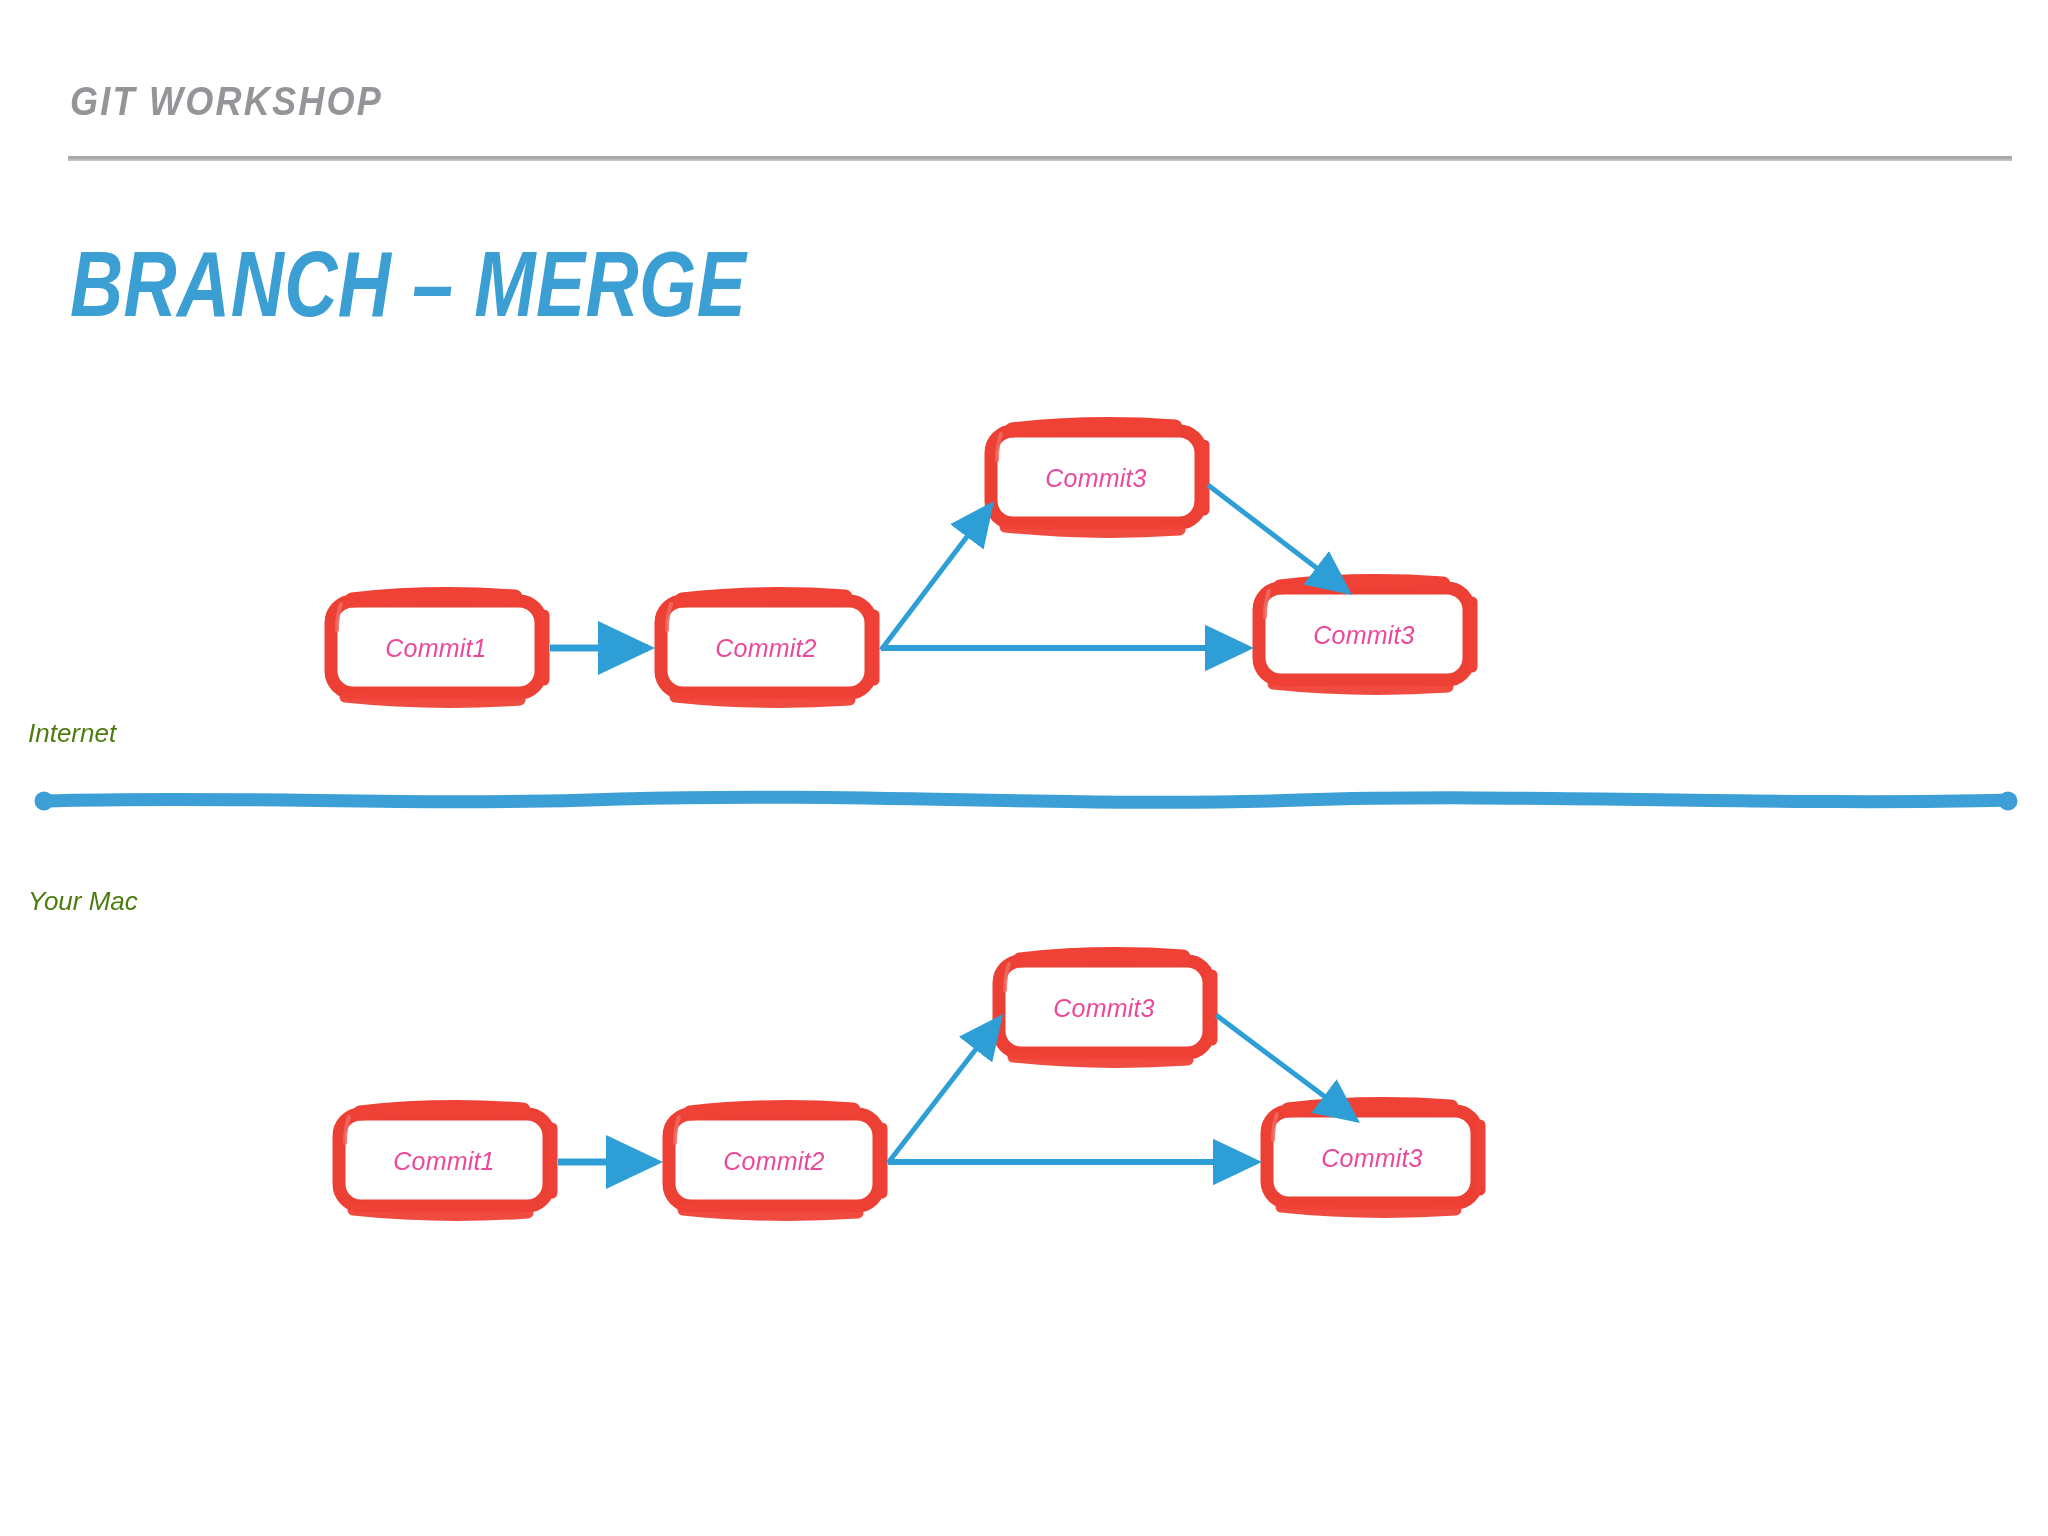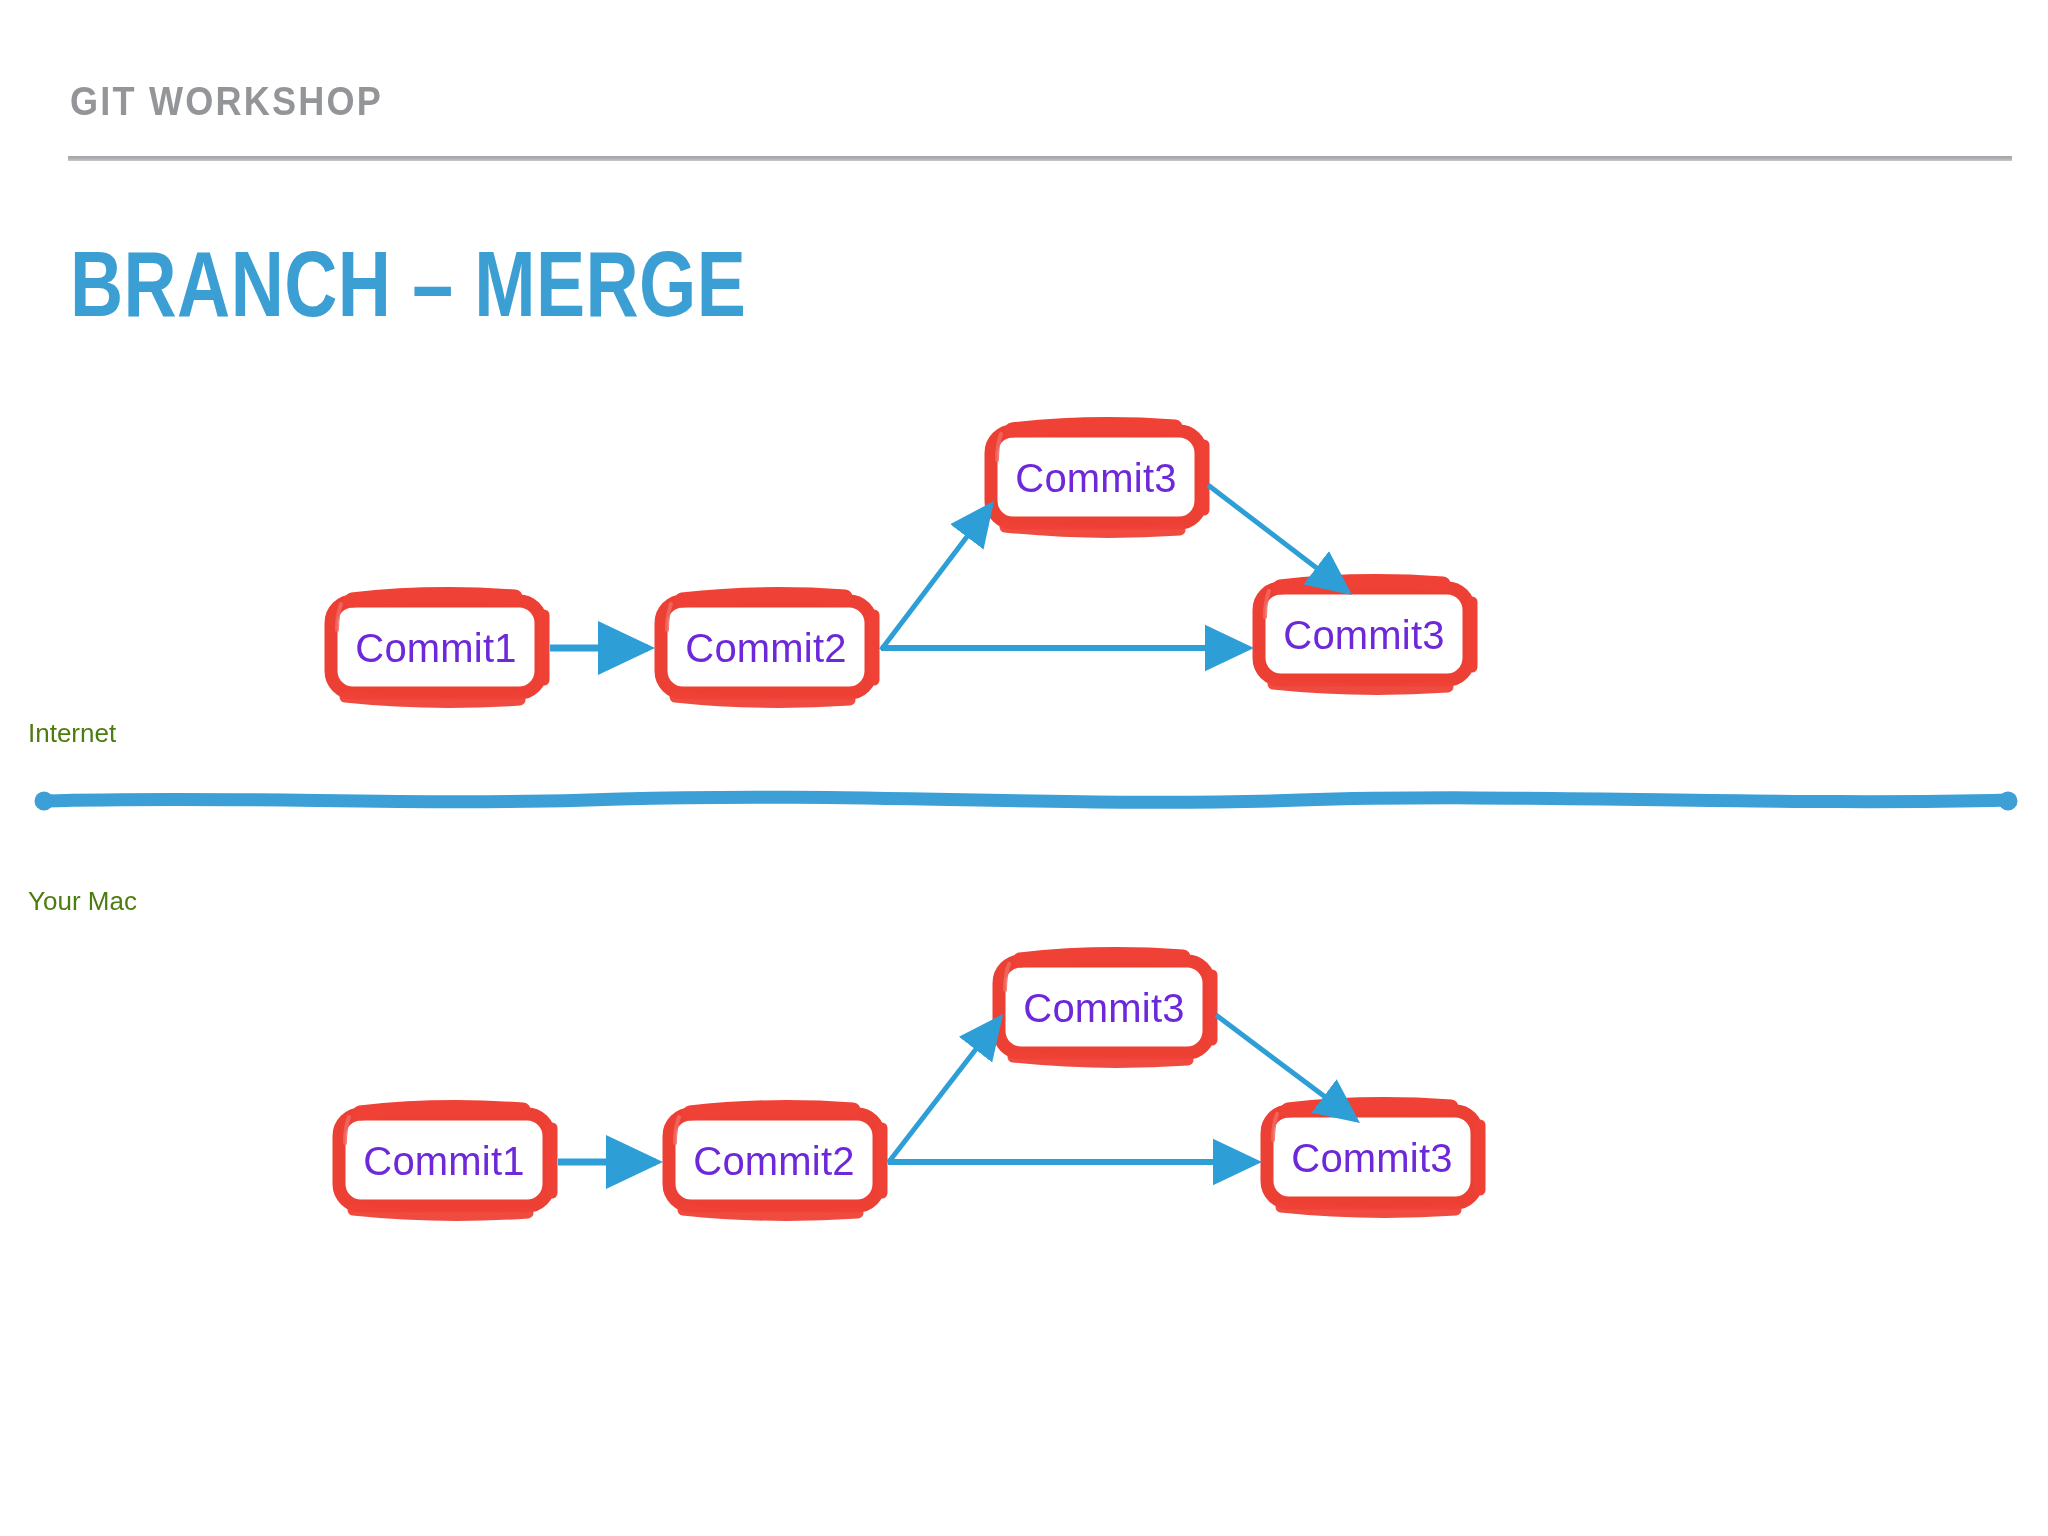--- a/index.html
+++ b/index.html
@@ -11,20 +11,21 @@
   body {
     font-family: "Liberation Sans", sans-serif;
     -webkit-font-smoothing: antialiased;
   }
   #slide {
     position: relative;
     width: 2048px;
     height: 1356px;
     background: #ffffff;
     overflow: hidden;
+    font-style: italic;
   }
 
   
   #kicker {
     position: absolute;
     left: 70px;
     top: 78px;
     font-family: "Liberation Sans Narrow", "Liberation Sans", sans-serif;
     font-size: 41px;
     font-weight: 700;
@@ -77,22 +78,22 @@
     top: 0;
     width: 2048px;
     height: 1536px;
     pointer-events: none;
   }
 
   
   .node-label {
     position: absolute;
     font-family: "Liberation Sans", sans-serif;
-    font-size: 40px;
-    color: #6d28d9;
+    font-size: 25px;
+    color: #ec4899;
     white-space: nowrap;
     transform: translate(-50%, -50%);
     letter-spacing: 0.2px;
   }
 </style>
 </head>
 <body>
 
 <div id="slide">
 

